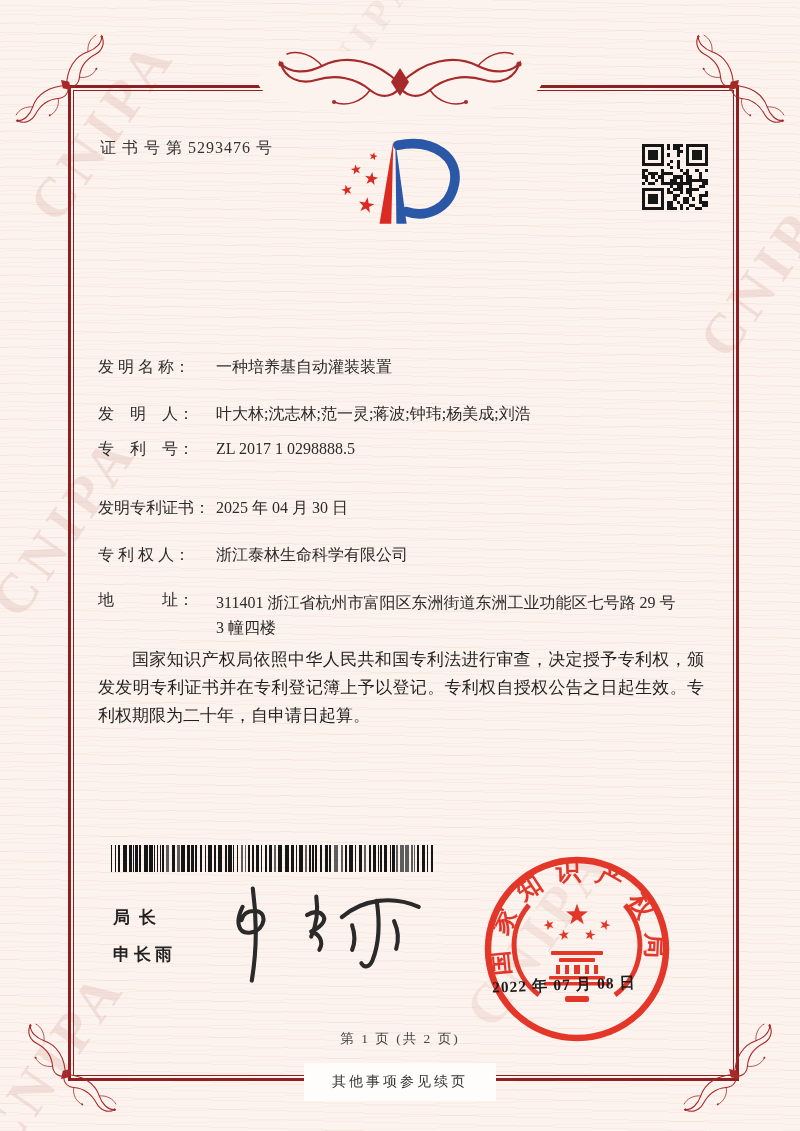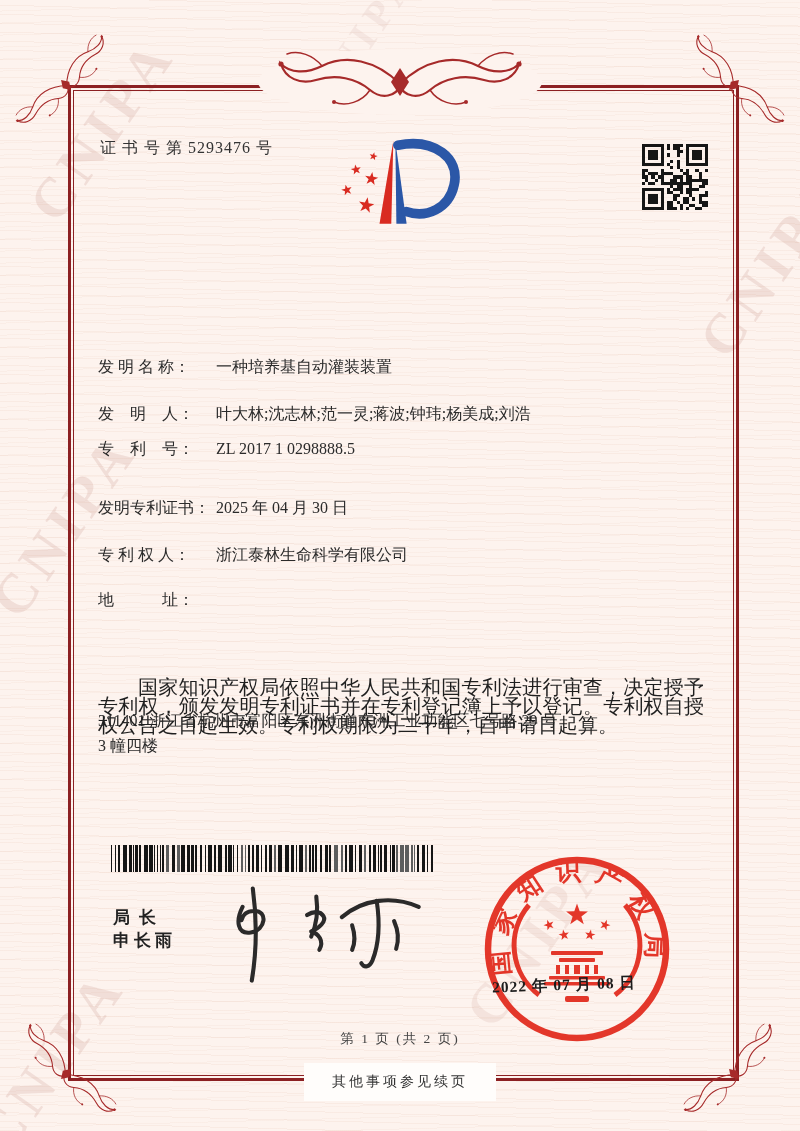--- a/index.html
+++ b/index.html
@@ -37,37 +37,37 @@
   
   .cert-no{position:absolute;left:100px;top:138px;font-size:16px;letter-spacing:1px;color:#333;z-index:4;}
   .logo{position:absolute;left:338px;top:138px;width:128px;height:96px;z-index:4;}
   .qr{position:absolute;left:642px;top:144px;width:66px;height:66px;z-index:4;}
   .title{position:absolute;left:0;top:238px;width:800px;text-align:center;
          font-size:36px;font-weight:700;letter-spacing:0.52em;text-indent:0.52em;color:#161616;z-index:4;}
   
   .fields{position:absolute;left:98px;top:0;width:620px;z-index:4;font-size:16px;color:#2b2b2b;}
   .frow{position:absolute;left:0;white-space:nowrap;margin-top:12px;}
   .frow .lab{display:inline-block;width:118px;white-space:pre;}
-  .frow.addr{white-space:normal;display:flex;flex-direction:column;}
+  .frow.addr{white-space:normal;display:flex;}
   .frow.addr .lab{flex:0 0 118px;}
   .frow.addr .val{width:462px;line-height:25px;}
   .r1{top:345px}.r2{top:392px}.r3{top:427px}.r4{top:486px}.r5{top:533px}.r6{top:578px}
   .grant{position:absolute;left:98px;top:629px;width:620px;font-size:16px;color:#2b2b2b;z-index:4;white-space:nowrap;}
   .grant .g2{position:absolute;left:312px;top:0;}
   
-  .body-text{position:absolute;left:98px;top:678px;width:606px;z-index:4;
-             font-size:20px;line-height:19px;text-align:justify;color:#1f1f1f;}
+  .body-text{position:absolute;left:98px;top:646px;width:606px;z-index:4;
+             font-size:17px;line-height:28px;text-align:justify;color:#1f1f1f;}
   .body-text p{margin:0;text-indent:2em;}
   
   .barcode{position:absolute;left:111px;top:845px;width:324px;height:27px;z-index:4;}
   .barcode i{position:absolute;top:0;height:100%;display:block;}
   
   .director{position:absolute;left:113px;top:906px;z-index:4;font-family:"Liberation Sans","DejaVu Sans",sans-serif;}
   .director .t{font-size:17px;font-weight:600;letter-spacing:9px;color:#222;}
-  .director .n{font-size:17px;font-weight:600;letter-spacing:4px;color:#222;}
+  .director .n{font-size:17px;font-weight:600;letter-spacing:4px;color:#222;margin-top:14px;}
   .sig{position:absolute;left:218px;top:880px;width:215px;height:108px;z-index:4;}
   
   .seal{position:absolute;left:480px;top:852px;width:194px;height:194px;z-index:5;opacity:0.93;}
   .seal-date{position:absolute;left:492px;top:975px;z-index:6;font-size:15.5px;font-weight:700;
              letter-spacing:1px;color:#1c1c1c;white-space:nowrap;transform:rotate(-2deg);}
   
   .pageinfo{position:absolute;left:0;top:1030px;width:800px;text-align:center;
             font-size:13.5px;letter-spacing:2px;color:#444;z-index:4;}
   .note{position:absolute;left:50%;top:1063px;transform:translateX(-50%);
         background:#fffdfb;padding:10px 28px;font-size:14px;letter-spacing:3px;color:#333;z-index:6;}

